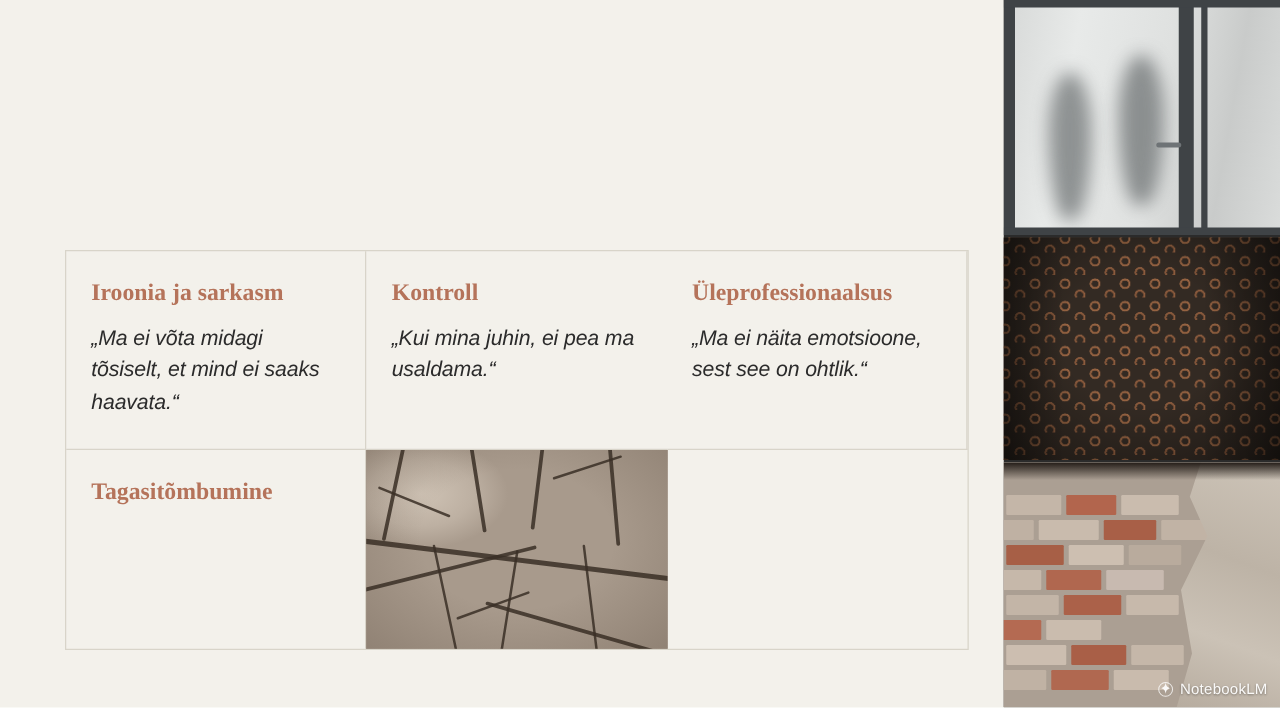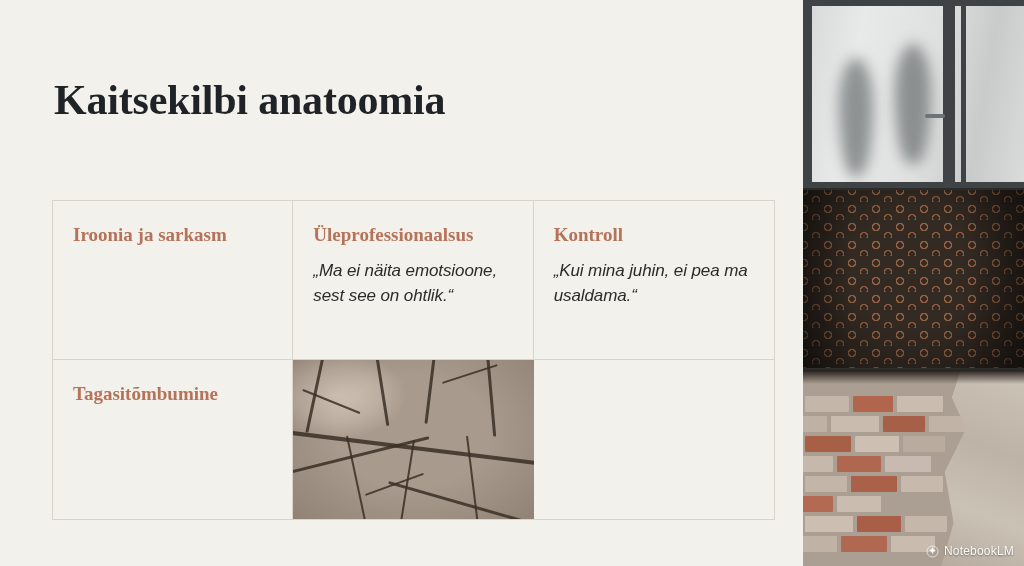--- a/index.html
+++ b/index.html
@@ -223,36 +223,36 @@
   }
   #watermark svg { display: block; }
 </style>
 </head>
 <body>
 
 <div id="slide">
 
   <div id="content">
 
-    <div id="page-title">Kaitsekilbi anatoomia</div>
 
     <div id="matrix">
 
       <div class="cell c1">
         <p class="cell-heading">Iroonia ja sarkasm</p>
+        <p class="cell-quote">„Ma ei võta midagi tõsiselt, et mind ei saaks haavata.“</p>
+      </div>
+
+      <div class="cell c3">
+        <p class="cell-heading">Kontroll</p>
+        <p class="cell-quote">„Kui mina juhin, ei pea ma usaldama.“</p>
       </div>
 
       <div class="cell c2">
         <p class="cell-heading">Üleprofessionaalsus</p>
         <p class="cell-quote">„Ma ei näita emotsioone, sest see on ohtlik.“</p>
-      </div>
-
-      <div class="cell c3">
-        <p class="cell-heading">Kontroll</p>
-        <p class="cell-quote">„Kui mina juhin, ei pea ma usaldama.“</p>
       </div>
 
       <div class="cell c4">
         <p class="cell-heading">Tagasitõmbumine</p>
       </div>
 
 
       <div class="cell c6 photo-cell">
         <div class="cracked"></div>
         <div class="cracks">

